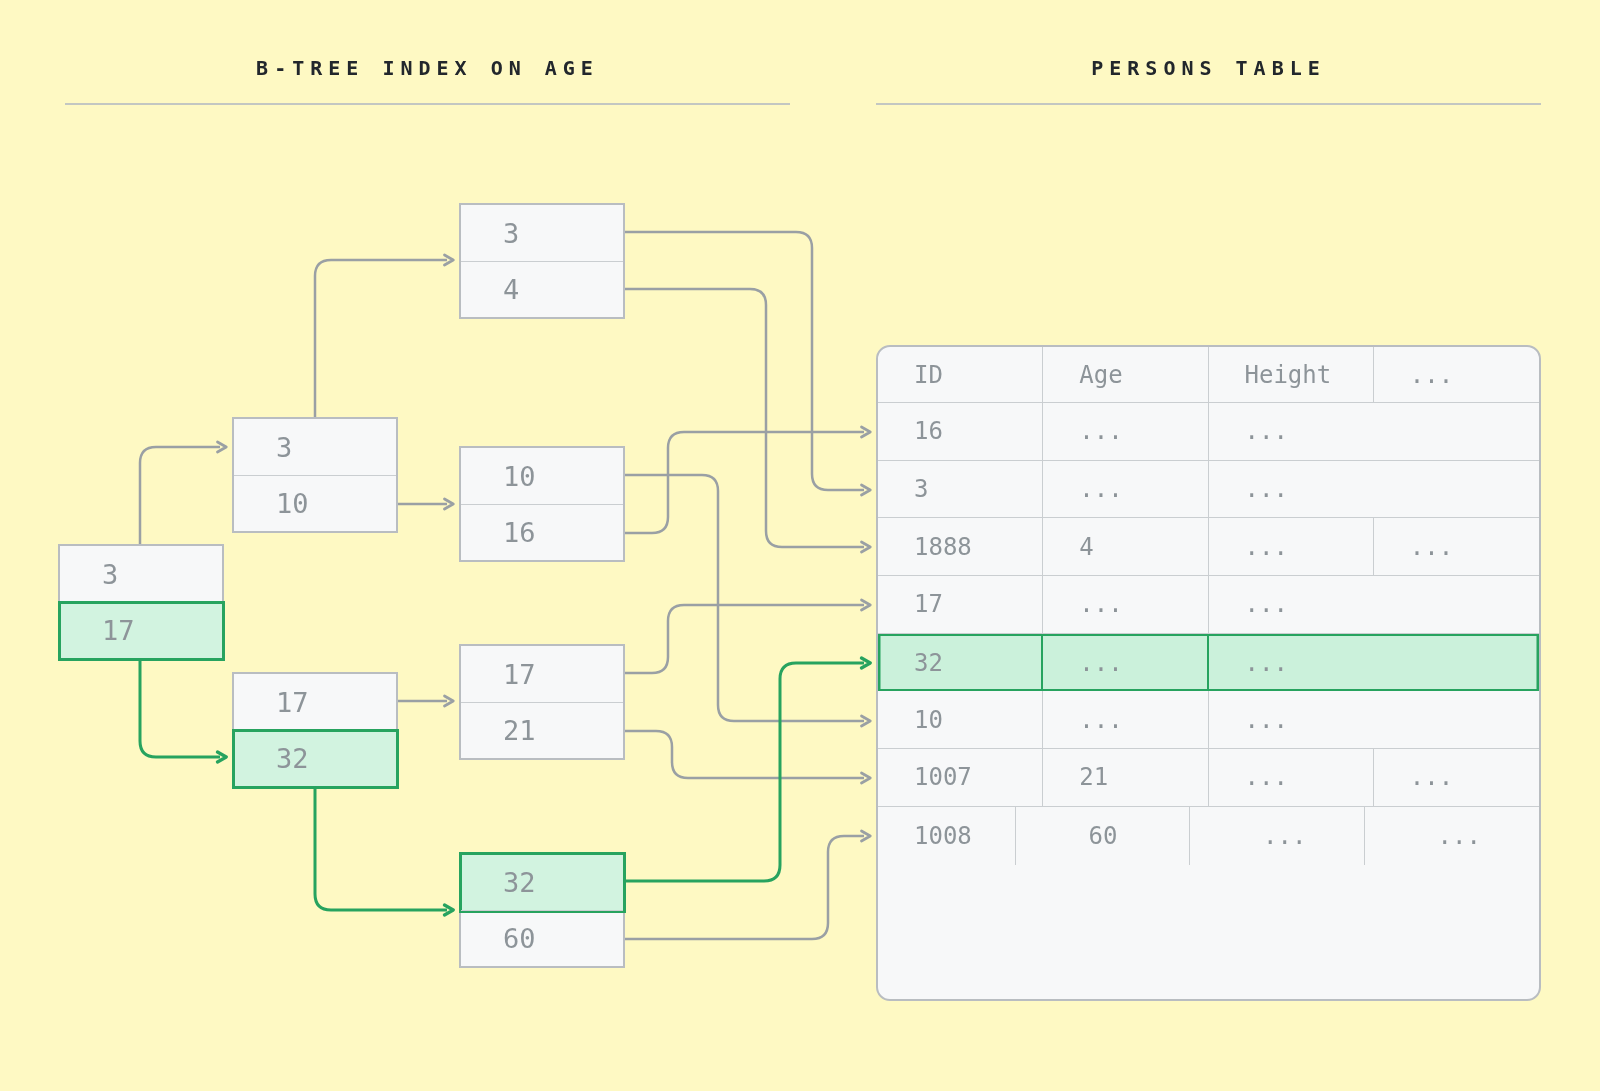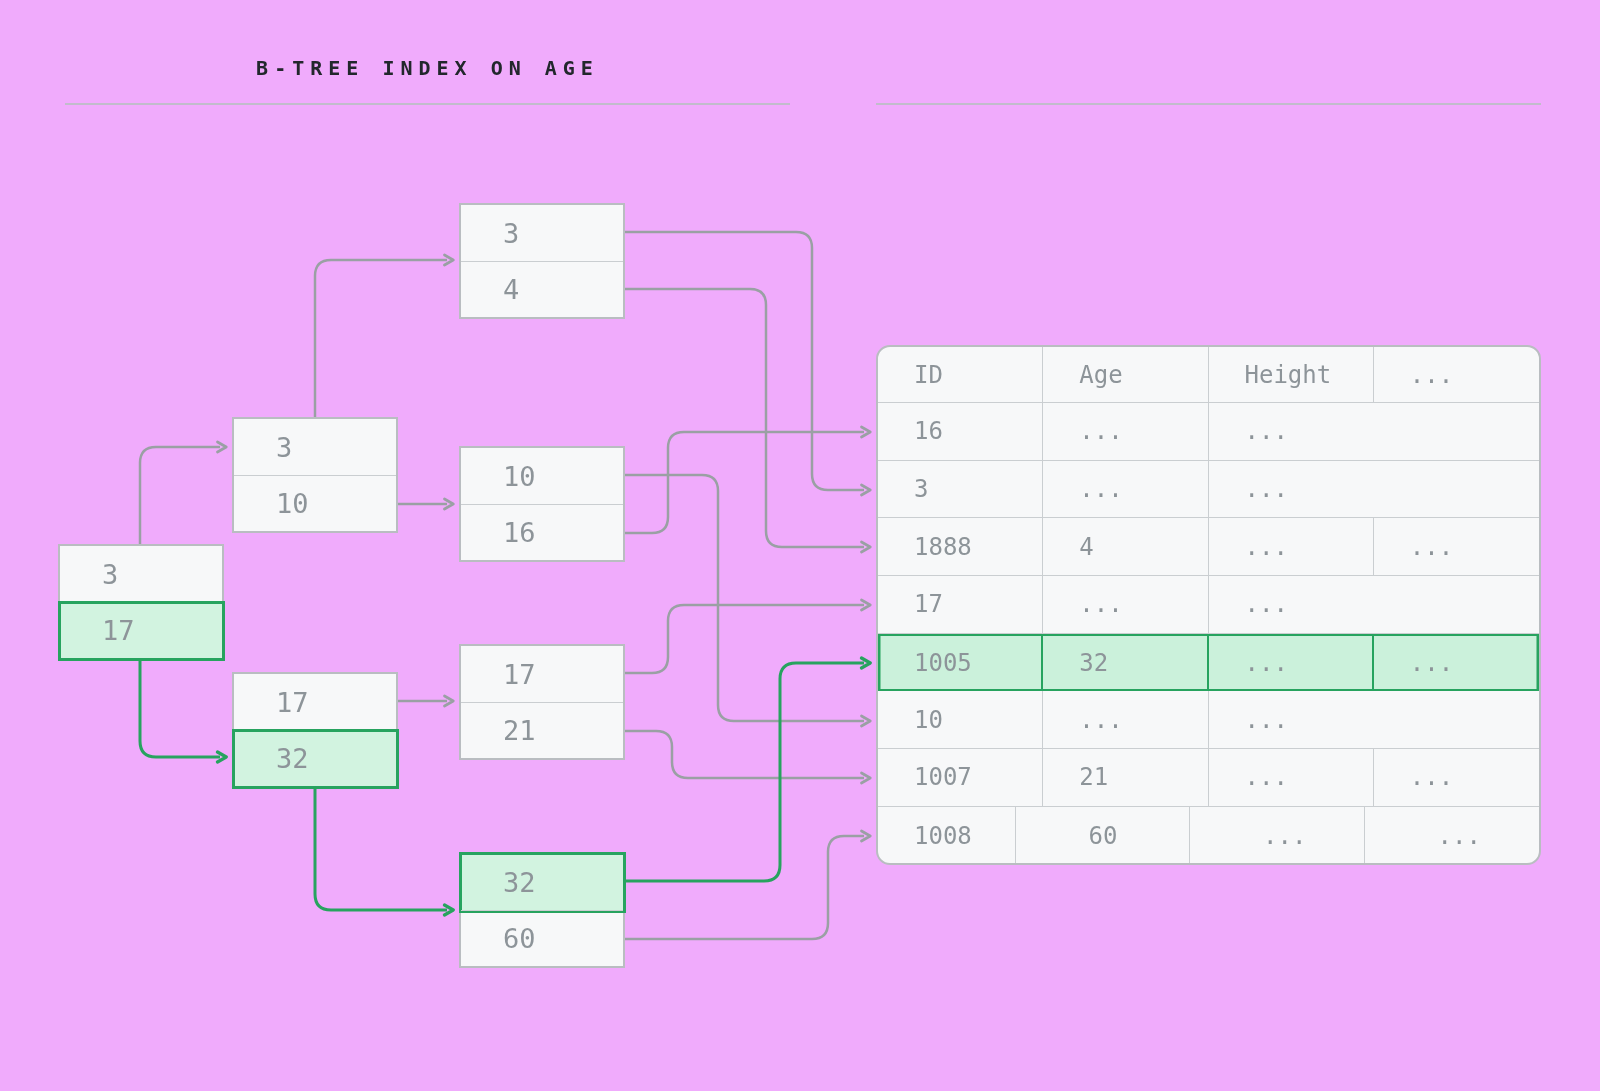--- a/index.html
+++ b/index.html
@@ -3,21 +3,21 @@
 <meta charset="utf-8">
 <style>
   html,body{margin:0;padding:0;}
   body{
     font-family:"DejaVu Sans Mono","Liberation Mono",monospace;
     background:#3c4f56;
   }
   #stage{
     position:relative;
     width:1600px;height:1091px;
-    background:#f0abfc;
+    background:#fef9c3;
     overflow:hidden;
   }
   
   .title{
     position:absolute;top:52px;height:32px;
     display:flex;align-items:center;justify-content:center;
     font-size:20px;font-weight:700;letter-spacing:6px;
     color:#22272c;white-space:nowrap;
   }
   .title-underline{
@@ -43,21 +43,21 @@
     box-sizing:border-box;
   }
   .cell:first-child{border-top:none;}
   .cell.hl{background:#d2f3e0;}
   .cell.hl::after{
     content:"";position:absolute;inset:-2.5px;
     border:3px solid #27a35f;pointer-events:none;
   }
   
   .ptable{
-    position:absolute;left:876px;top:345px;width:665px;height:520px;
+    position:absolute;left:876px;top:345px;width:665px;height:656px;
     background:#f7f8f9;
     border:2.5px solid #b9bdc1;border-radius:14px;
     box-sizing:border-box;overflow:hidden;
     display:flex;flex-direction:column;
   }
   .prow{
     display:grid;grid-template-columns:1fr 1fr 1fr 1fr;
     height:57.7px;flex:none;
     border-bottom:1.5px solid #caced1;
     box-sizing:border-box;
@@ -80,20 +80,21 @@
   }
   .prow.hl .pcell{border-right:2.5px solid #27a35f;}
   .prow.hl .pcell:last-child{border-right:none;}
 </style>
 </head>
 <body>
 
 <div id="stage">
 
   <div class="title" style="left:65px;width:725px;">B-TREE INDEX ON AGE</div>
+  <div class="title" style="left:876px;width:665px;">PERSONS TABLE</div>
   <div class="title-underline" style="left:65px;width:725px;"></div>
   <div class="title-underline" style="left:876px;width:665px;"></div>
 
   <svg id="arrow-layer" width="1600" height="1091" viewBox="0 0 1600 1091">
     <defs>
       <marker id="head-gray" viewBox="0 0 12 12" refX="4" refY="6" markerWidth="15" markerHeight="15" markerUnits="userSpaceOnUse" orient="auto">
         <path d="M2 2 L9 6 L2 10" fill="none" stroke="#9aa0a4" stroke-width="2.2" stroke-linecap="round" stroke-linejoin="round"></path>
       </marker>
       <marker id="head-green" viewBox="0 0 12 12" refX="4" refY="6" markerWidth="15" markerHeight="15" markerUnits="userSpaceOnUse" orient="auto">
         <path d="M2 2 L9 6 L2 10" fill="none" stroke="#27a35f" stroke-width="2.6" stroke-linecap="round" stroke-linejoin="round"></path>
@@ -174,21 +175,20 @@
       <div class="pcell">4</div>
       <div class="pcell">...</div>
       <div class="pcell">...</div>
     </div>
     <div class="prow">
       <div class="pcell">17</div>
       <div class="pcell">...</div>
       <div class="pcell">...</div>
     </div>
     <div class="prow hl">
-      <div class="pcell">1005</div>
       <div class="pcell">32</div>
       <div class="pcell">...</div>
       <div class="pcell">...</div>
     </div>
     <div class="prow">
       <div class="pcell">10</div>
       <div class="pcell">...</div>
       <div class="pcell">...</div>
     </div>
     <div class="prow">

